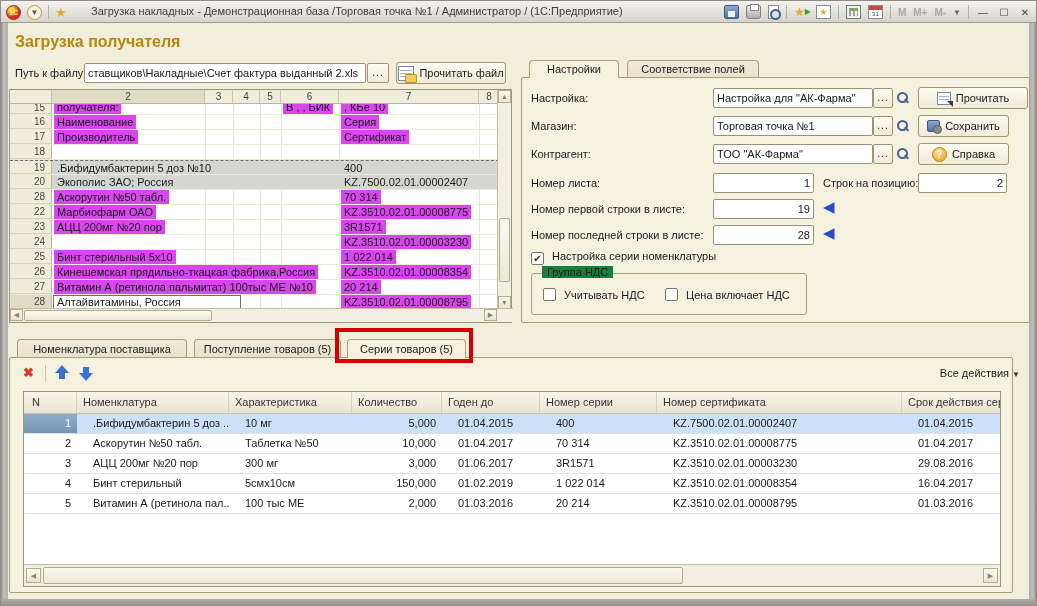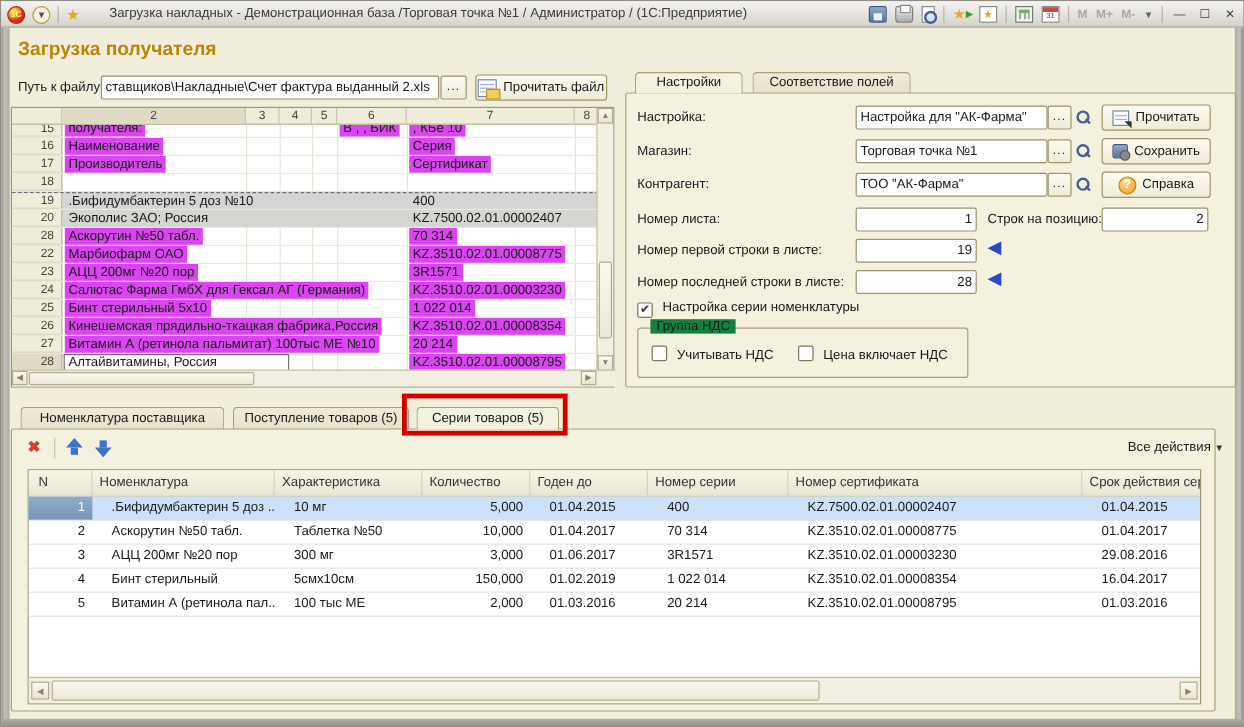--- a/index.html
+++ b/index.html
@@ -239,21 +239,20 @@
         <span class="gc c2">Марбиофарм ОАО</span>
         <span class="gc c7">KZ.3510.02.01.00008775</span>
       </div>
       <div class="grow" style="top:116px">
         <div class="grh">23</div>
         <span class="gc c2">АЦЦ 200мг №20 пор</span>
         <span class="gc c7">3R1571</span>
       </div>
       <div class="grow" style="top:131px">
         <div class="grh">24</div>
-        <span class="gc c2">Салютас Фарма ГмбХ для Гексал АГ (Германия)</span>
         <span class="gc c7">KZ.3510.02.01.00003230</span>
       </div>
       <div class="grow" style="top:146px">
         <div class="grh">25</div>
         <span class="gc c2">Бинт стерильный 5х10</span>
         <span class="gc c7">1 022 014</span>
       </div>
       <div class="grow" style="top:161px">
         <div class="grh">26</div>
         <span class="gc c2">Кинешемская прядильно-ткацкая фабрика,Россия</span>
@@ -285,21 +284,21 @@
   </div>
 
   <div class="tab active" style="left:528px;top:59px;width:90px;height:18px;line-height:17px">Настройки</div>
   <div class="tab" style="left:626px;top:59px;width:132px;height:18px;line-height:17px">Соответствие полей</div>
   <div class="panel" style="left:520px;top:76px;width:509px;height:246px"></div>
 
   <div class="flabel" style="left:530px;top:87px">Настройка:</div>
   <div class="abs input lk-txt" style="left:712px;top:87px;width:160px">Настройка для "АК-Фарма"</div>
   <div class="abs browse-btn" style="left:872px;top:87px;width:20px;height:20px">...</div>
   <div class="abs" style="left:894px;top:90px"><span class="mag"></span></div>
-  <div class="abs btn" style="left:917px;top:86px;width:91px;height:22px">
+  <div class="abs btn" style="left:917px;top:86px;width:110px;height:22px">
     <span class="ic-read"></span>
     <span>Прочитать</span>
   </div>
 
   <div class="flabel" style="left:530px;top:115px">Магазин:</div>
   <div class="abs input lk-txt" style="left:712px;top:115px;width:160px">Торговая точка №1</div>
   <div class="abs browse-btn" style="left:872px;top:115px;width:20px;height:20px">...</div>
   <div class="abs" style="left:894px;top:118px"><span class="mag"></span></div>
   <div class="abs btn" style="left:917px;top:114px;width:91px;height:22px">
     <span class="ic-savegear"></span>

